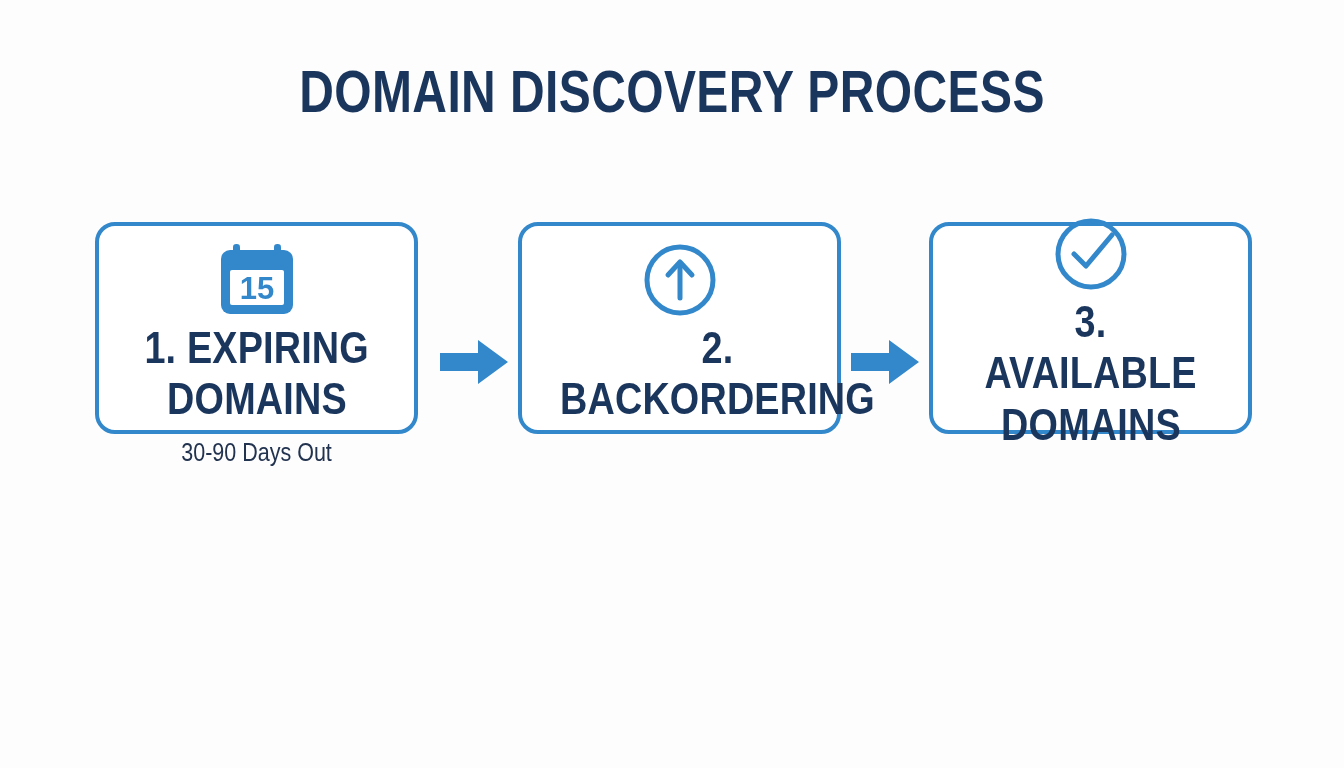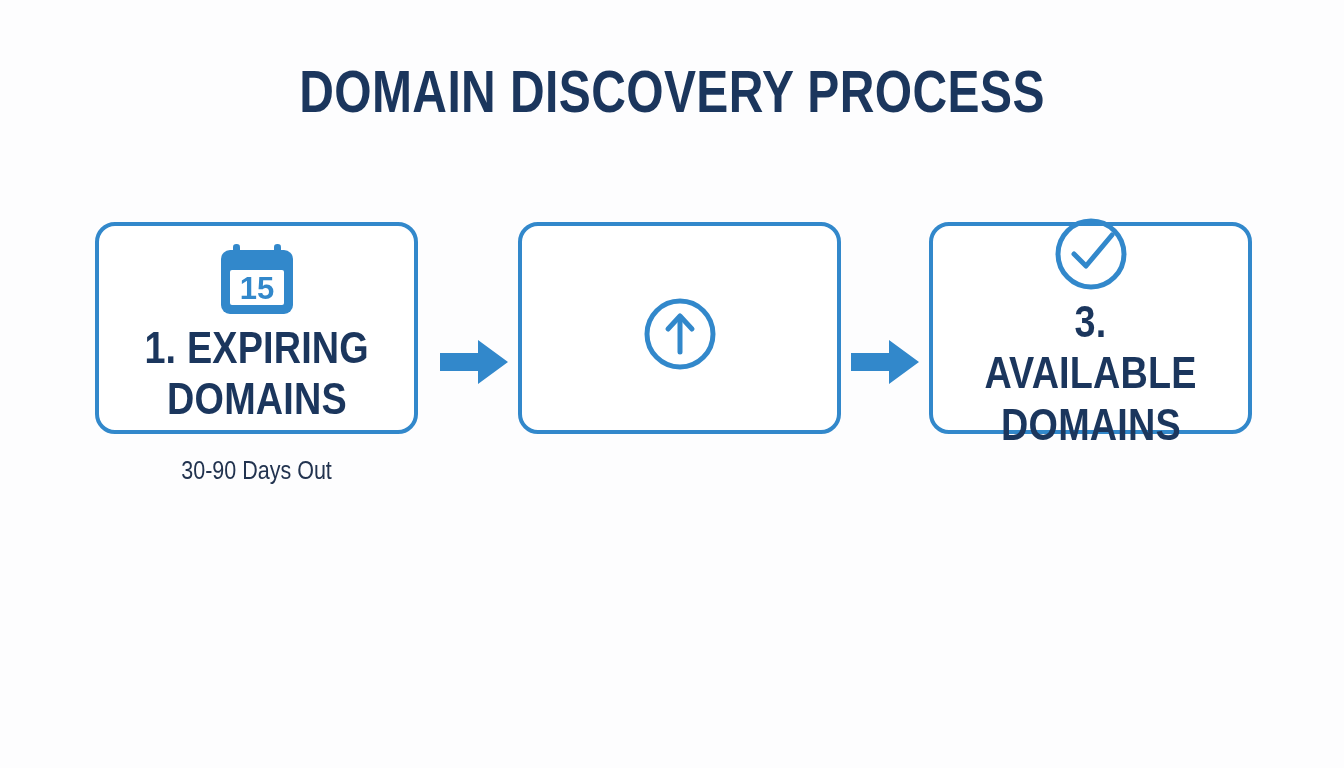--- a/index.html
+++ b/index.html
@@ -89,21 +89,21 @@
   }
   .card-label span {
     display:inline-block;
     transform:scaleX(0.84);
     transform-origin:center;
   }
 
   
   .caption {
     position:absolute;
-    top:232px;
+    top:214px;
     width:100%;
     text-align:center;
     font-family:"Liberation Sans", sans-serif;
     font-weight:400;
     font-size:25px;
     line-height:1.35;
     color:#22334f;
   }
   .caption span {
     display:inline-block;
@@ -160,20 +160,23 @@
 
   <div class="step s2">
     <div class="card">
       <div class="card-icon">
         <svg class="icon-svg" width="78" height="78" viewBox="0 0 78 78" aria-hidden="true">
           <circle cx="39" cy="39" r="33" fill="none" stroke="#3288cb" stroke-width="5"></circle>
           <path d="M39 57 L39 23" fill="none" stroke="#3288cb" stroke-width="5" stroke-linecap="round"></path>
           <path d="M27 34 L39 21 L51 34" fill="none" stroke="#3288cb" stroke-width="5" stroke-linecap="round" stroke-linejoin="round"></path>
         </svg>
       </div>
+      <div class="card-label">
+        <span>2. BACKORDERING</span>
+      </div>
     </div>
   </div>
 
   <div class="arrow a2">
     <svg class="icon-svg" width="68" height="50" viewBox="0 0 68 50" aria-hidden="true">
       <path d="M0 16 L38 16 L38 3 L68 25 L38 47 L38 34 L0 34 Z" fill="#3288cb"></path>
     </svg>
   </div>
 
   <div class="step s3">

